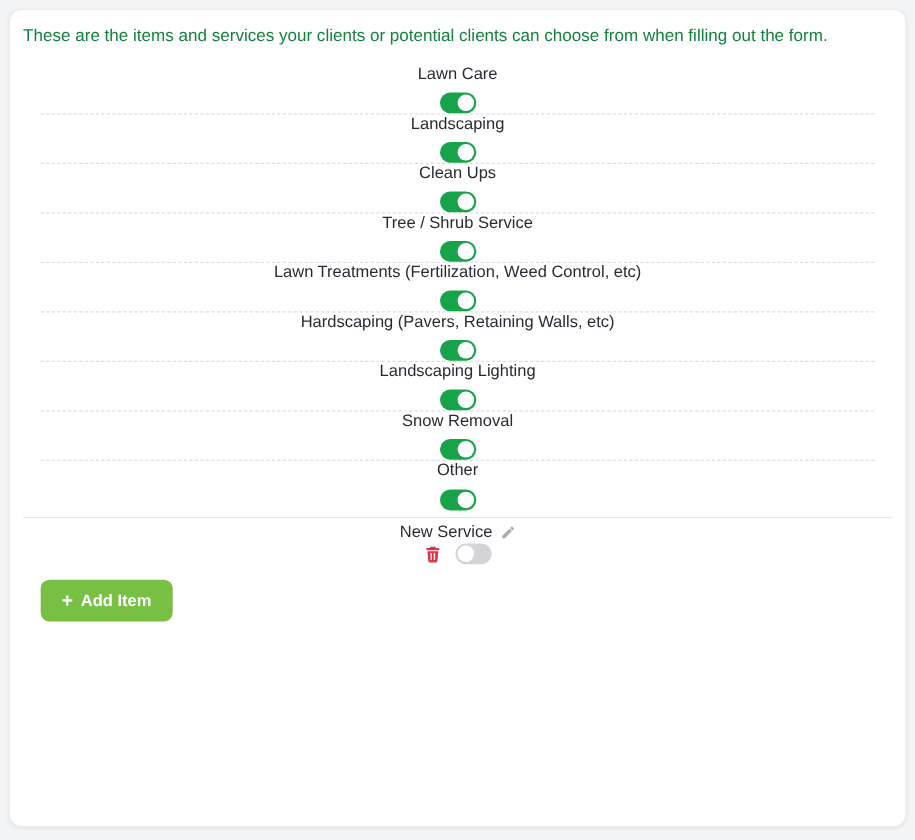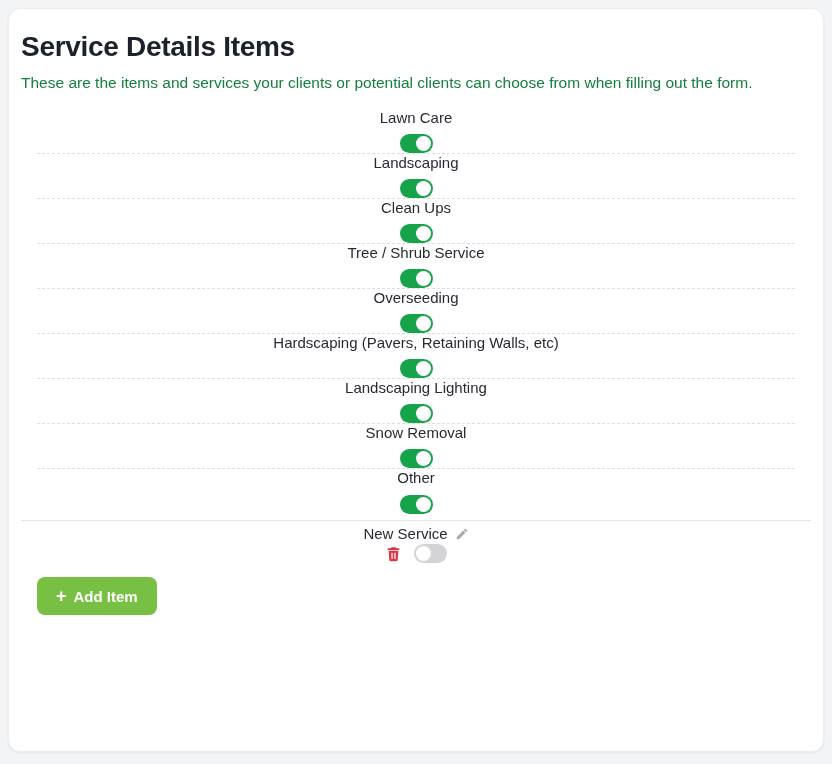--- a/index.html
+++ b/index.html
@@ -119,21 +119,20 @@
   .add-item-button .plus-icon{
     font-size:18px;
     font-weight:700;
     line-height:1;
   }
 </style>
 </head>
 <body>
 
 <div class="card">
-  <h1 class="page-title">Service Details Items</h1>
   <p class="page-subtitle">These are the items and services your clients or potential clients can choose from when filling out the form.</p>
 
   <ul class="items-list default">
       <li class="item-row">
     <span class="item-label">Lawn Care</span>
     <span class="row-controls">
       <span class="toggle on" role="switch" aria-checked="true">
             <span class="knob"></span>
           </span>
     </span>
@@ -156,21 +155,21 @@
   </li>
       <li class="item-row">
     <span class="item-label">Tree / Shrub Service</span>
     <span class="row-controls">
       <span class="toggle on" role="switch" aria-checked="true">
             <span class="knob"></span>
           </span>
     </span>
   </li>
       <li class="item-row">
-    <span class="item-label">Overseeding</span>
+    <span class="item-label">Lawn Treatments (Fertilization, Weed Control, etc)</span>
     <span class="row-controls">
       <span class="toggle on" role="switch" aria-checked="true">
             <span class="knob"></span>
           </span>
     </span>
   </li>
       <li class="item-row">
     <span class="item-label">Hardscaping (Pavers, Retaining Walls, etc)</span>
     <span class="row-controls">
       <span class="toggle on" role="switch" aria-checked="true">

